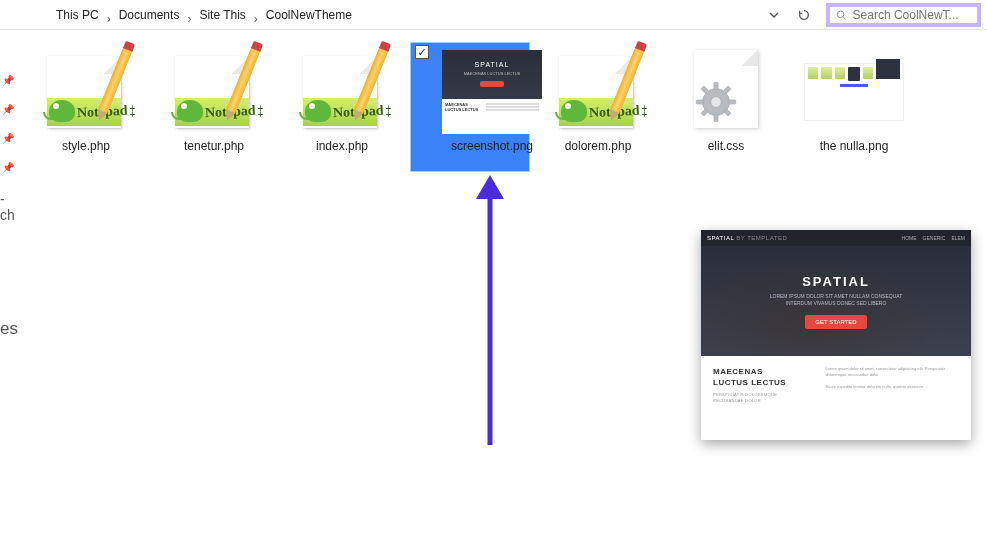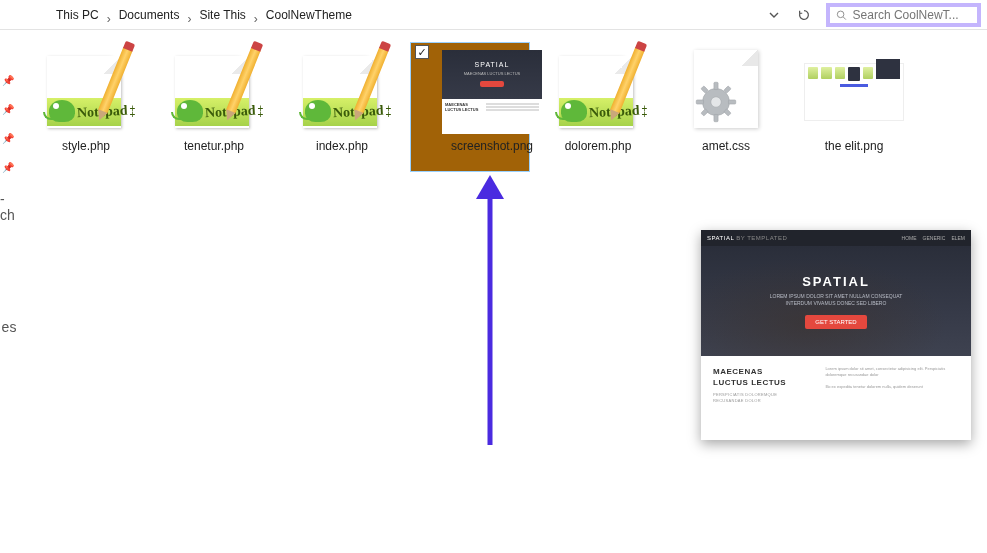--- a/index.html
+++ b/index.html
@@ -17,21 +17,21 @@
     .search input { border: none; outline: none; font-size: 12px; width: 100%; color: #333; }
 
     .left-strip { position: absolute; left: 0; top: 30px; width: 18px; height: 523px; background: #fff; display: flex; flex-direction: column; gap: 18px; padding-top: 45px; align-items: center; color: #555; }
     .pin { font-size: 10px; }
 
     .content { position: absolute; left: 18px; top: 30px; right: 0; bottom: 0; background: #fff; }
 
     .file-grid { display: flex; flex-wrap: wrap; align-content: flex-start; padding: 12px 8px; gap: 8px 8px; }
 
     .file-item { width: 120px; height: 130px; display: flex; flex-direction: column; align-items: center; justify-content: flex-start; padding: 4px; border: 1px solid transparent; position: relative; }
-    .file-item.selected { background: #a16207; border: 1px solid #99d1ff; padding-left: 48px; }
+    .file-item.selected { background: #3b82f6; border: 1px solid #99d1ff; padding-left: 48px; }
     .file-item .check { position: absolute; top: 2px; left: 4px; width: 14px; height: 14px; border: 1px solid #555; background: #fff; font-size: 11px; line-height: 12px; text-align: center; }
     .file-item .thumb { width: 100px; height: 90px; display: flex; align-items: center; justify-content: center; }
     .file-item .label { font-size: 12px; text-align: center; margin-top: 2px; }
 
     
     .npp-icon { position: relative; width: 90px; height: 80px; }
     .npp-icon .paper { position: absolute; left: 6px; top: 4px; width: 74px; height: 72px; background: #fff; border-top-right-radius: 14px; box-shadow: 1px 1px 3px rgba(0,0,0,.25); }
     .npp-icon .paper::after { content:""; position:absolute; top:0; right:0; width:18px; height:18px; background: linear-gradient(135deg,#fff 50%,#eaeaea 50%); }
     .npp-icon .band { position: absolute; left: 6px; bottom: 6px; width: 74px; height: 28px; background: linear-gradient(180deg,#d6f068,#a6d24a); display:flex; align-items:center; justify-content:flex-start; padding-left: 30px; }
     .npp-icon .band .txt { font-family: "Comic Sans MS", cursive; font-size: 14px; color: #3a5b0a; font-weight: bold; transform: rotate(-3deg); }
@@ -127,21 +127,21 @@
   </div>
 </div>
 
 <div class="left-strip">
   <span class="pin">📌</span>
   <span class="pin">📌</span>
   <span class="pin">📌</span>
   <span class="pin">📌</span>
   <span style="font-size:14px;">-ch</span>
   <span style="height:60px"></span>
-  <span style="font-size:14px;">es</span>
+  <span style="font-size:17px;">es</span>
 </div>
 
 <div class="content">
   <div class="file-grid">
 
     <div class="file-item">
       <div class="thumb">
           <div class="npp-icon">
             <div class="paper"></div>
             <div class="band">
@@ -240,38 +240,38 @@
                     <rect x="74" y="46" width="14" height="8" rx="2"></rect>
                     <rect x="22" y="22" width="12" height="8" rx="2" transform="rotate(45 28 26)"></rect>
                     <rect x="66" y="66" width="12" height="8" rx="2" transform="rotate(45 72 70)"></rect>
                     <rect x="66" y="22" width="12" height="8" rx="2" transform="rotate(-45 72 26)"></rect>
                     <rect x="22" y="66" width="12" height="8" rx="2" transform="rotate(-45 28 70)"></rect>
                   </g>
                 </g>
               </svg></div>
         </div>
       </div>
-      <div class="label">amet.css</div>
+      <div class="label">elit.css</div>
     </div>
 
     <div class="file-item">
       <div class="thumb">
         <div class="shot2-thumb">
           <div class="row">
               <div class="mini"></div>
               <div class="mini"></div>
               <div class="mini"></div>
               <div class="mini dark"></div>
               <div class="mini"></div>
               <div class="big"></div>
             </div>
           <div class="bar"></div>
         </div>
       </div>
-      <div class="label">the elit.png</div>
+      <div class="label">the nulla.png</div>
     </div>
 
   </div>
 </div>
 
 <div class="preview">
   <div class="nav">
     <div class="logo"><span>SPATIAL</span> <span style="color:#888">BY TEMPLATED</span></div>
     <div class="links">
         <span>HOME</span>

